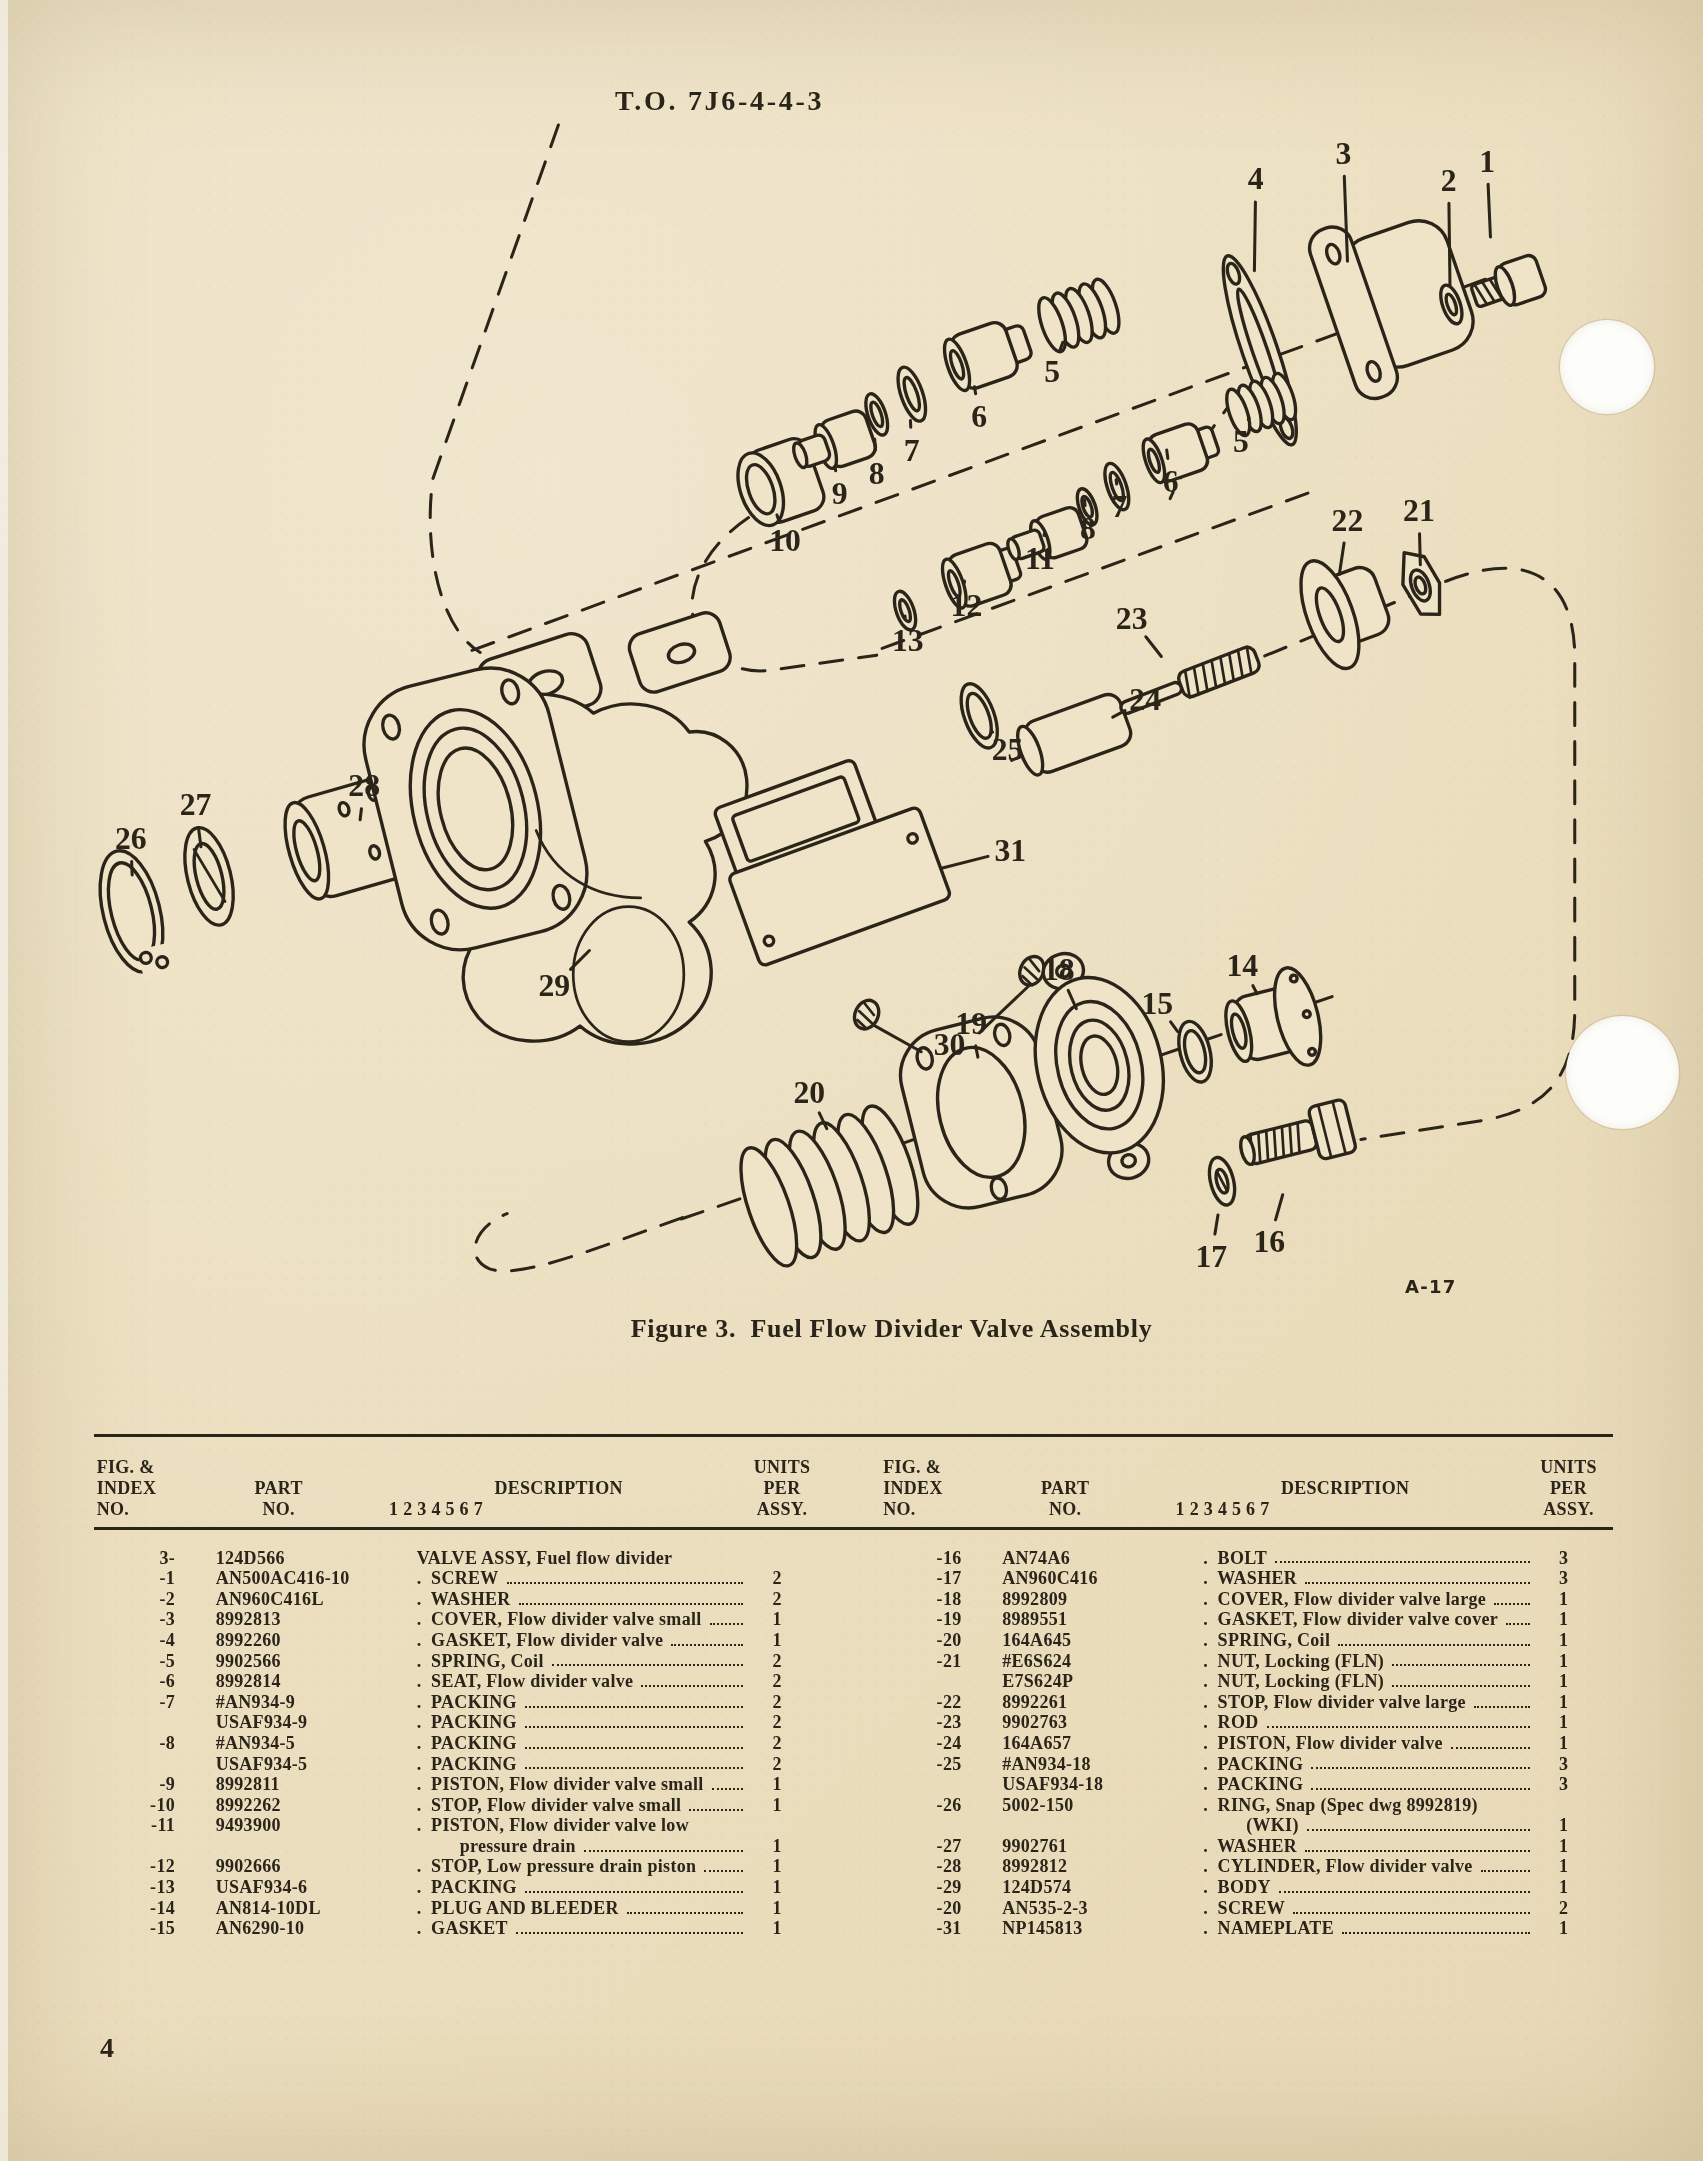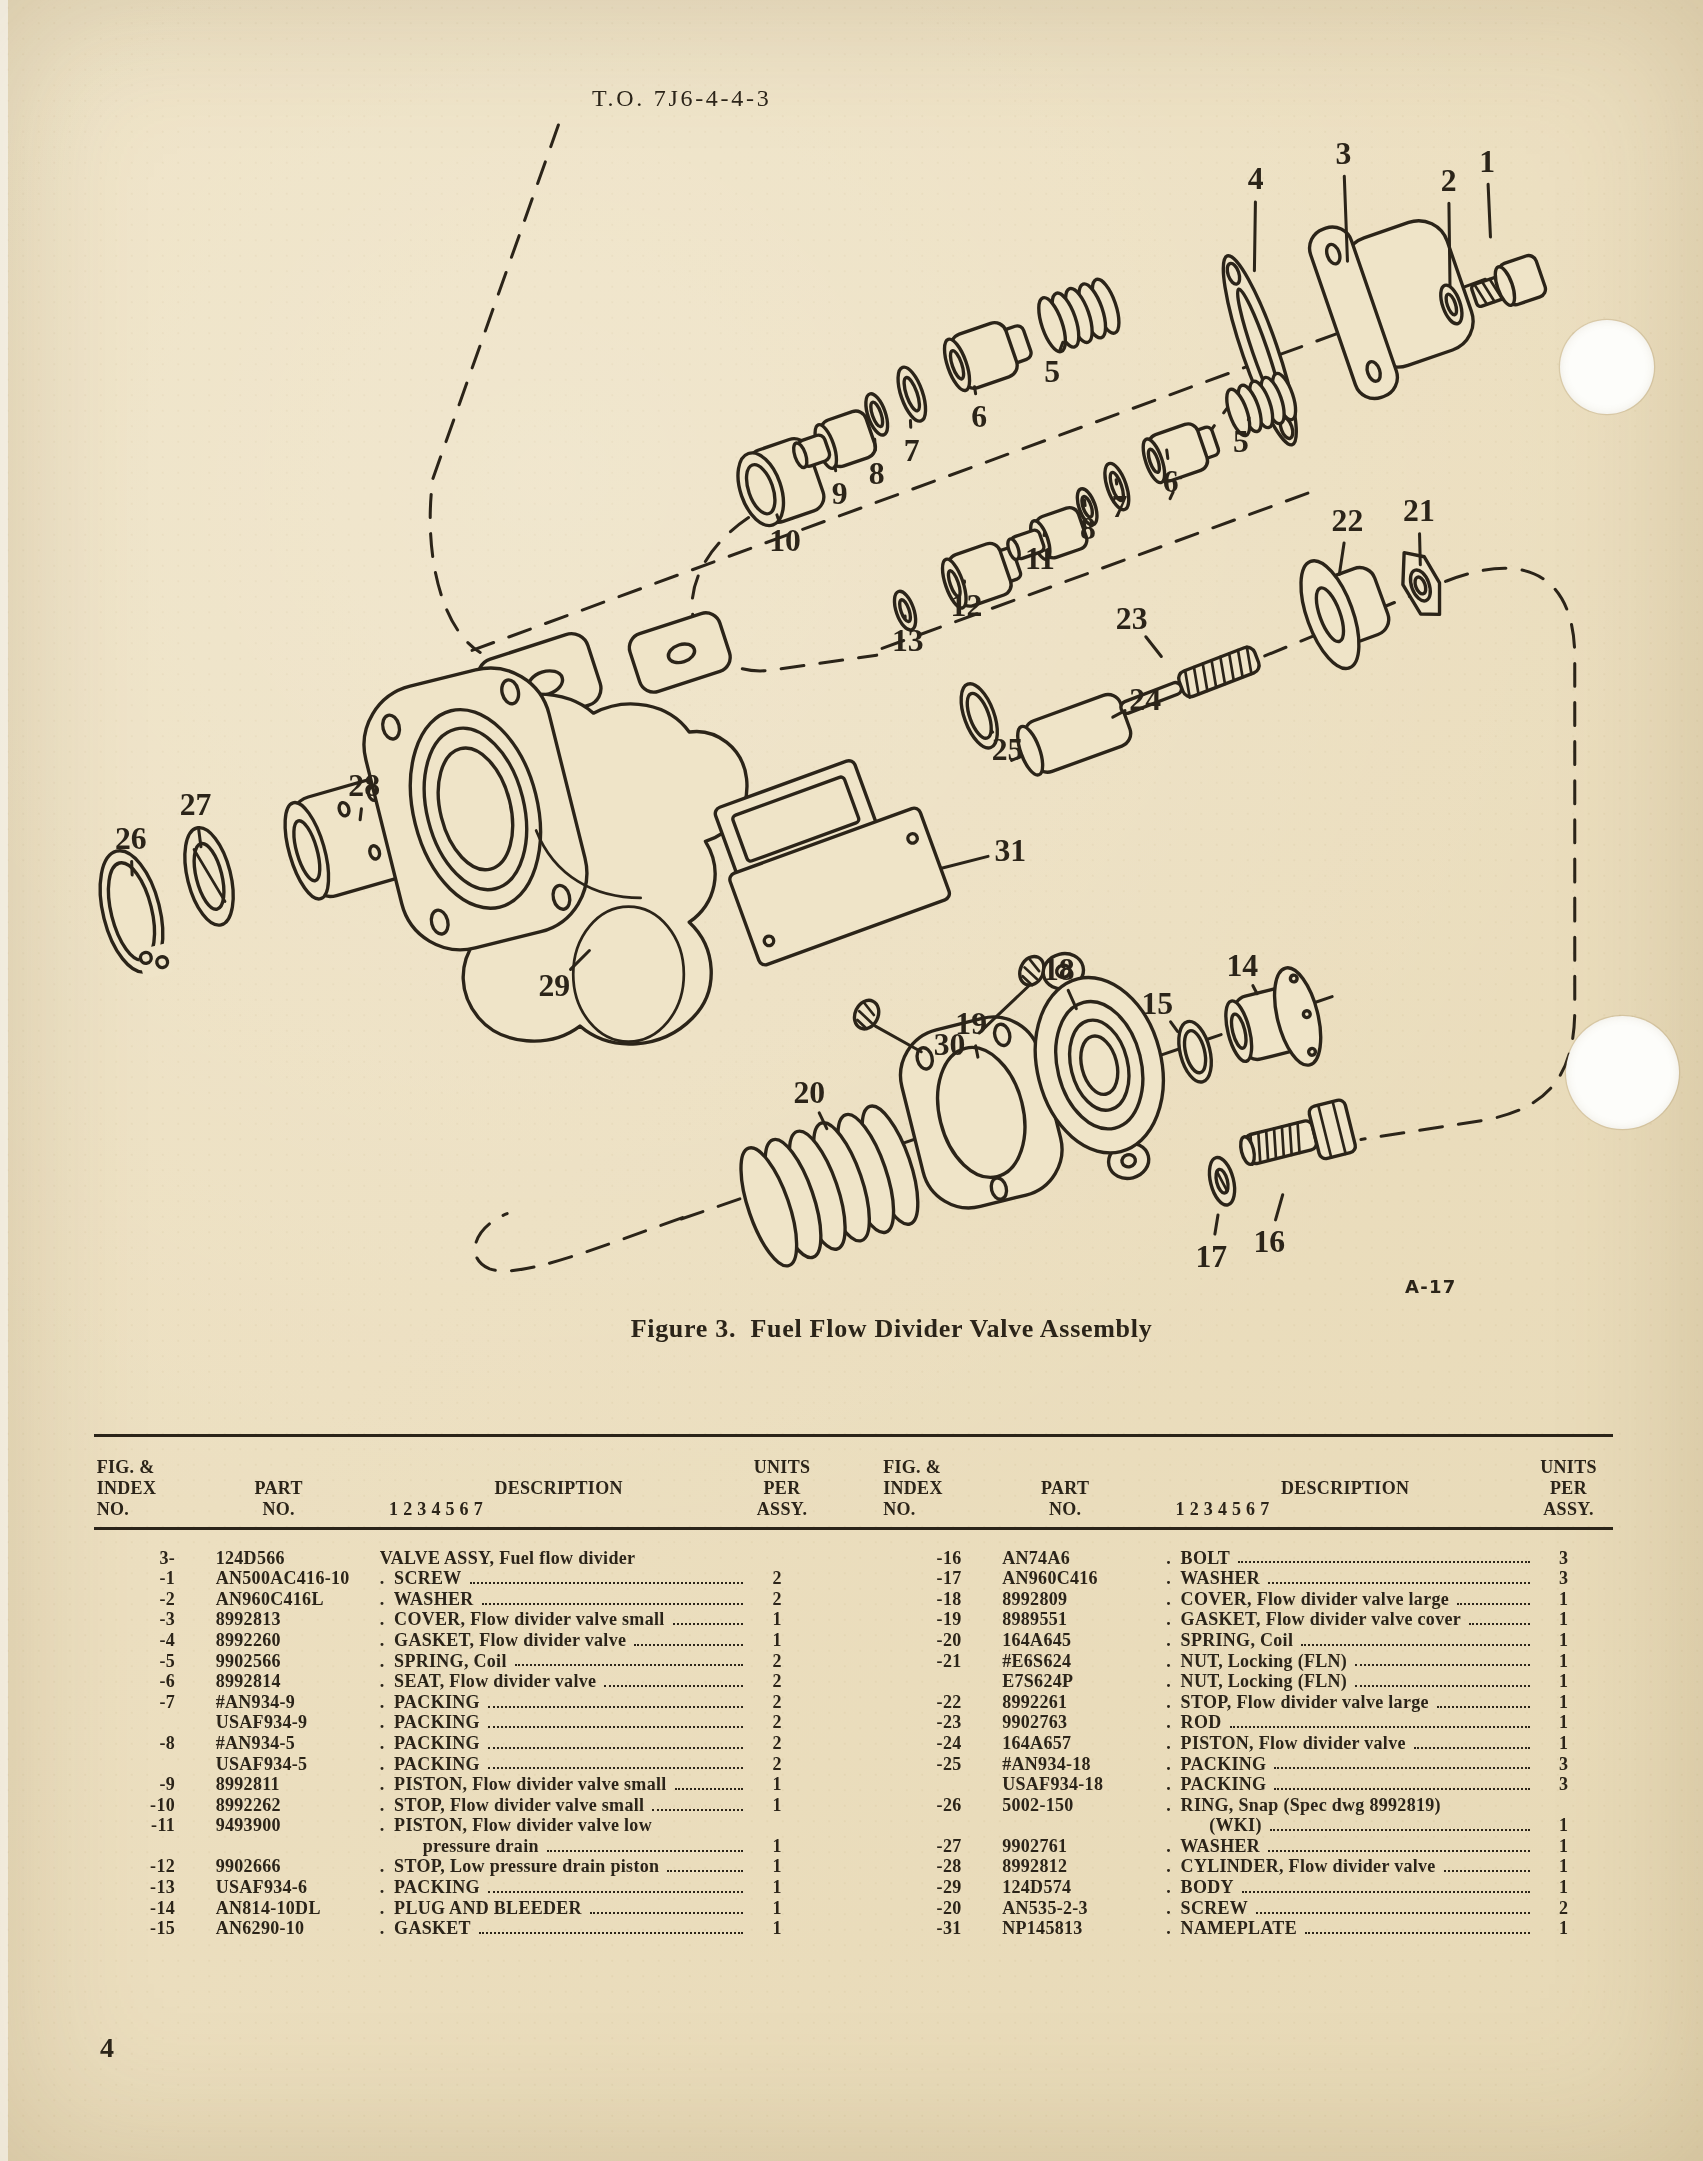--- a/index.html
+++ b/index.html
@@ -21,22 +21,22 @@
     overflow:hidden;
     font-family:"Liberation Serif","DejaVu Serif",serif;
     color:var(--ink);
   }
   .scan-edge{position:absolute;left:0;top:0;bottom:0;width:8px;background:rgba(255,255,255,.55);}
   .hole{position:absolute;border-radius:50%;background:#fdfdfa;box-shadow:0 0 0 1.3px rgba(140,110,60,.18), inset 0 0 9.4px rgba(120,100,60,.12);}
   .hole.h1{left:1560px;top:320px;width:94px;height:94px;}
   .hole.h2{left:1566px;top:1016px;width:113px;height:113px;}
 
   .to-header{
-    position:absolute;left:592px;top:85px;
-    font-size:24px;font-weight:400;letter-spacing:2.7px;
+    position:absolute;left:615px;top:85px;
+    font-size:28px;font-weight:700;letter-spacing:2.7px;
     white-space:pre;
   }
   .fig-caption{
     position:absolute;left:0;top:1314px;width:1687px;
     text-align:center;font-size:26px;font-weight:700;letter-spacing:0.7px;
     white-space:pre;
     margin-left:48px;
   }
   .plate-code{
     position:absolute;left:1405px;top:1276px;
@@ -73,21 +73,21 @@
   .hcell{display:flex;flex-direction:column;line-height:21px;white-space:pre;}
   .hc-idx{width:81px;align-items:flex-start;padding-left:2.7px;}
   .hc-part{width:202px;align-items:center;}
   .hc-desc{flex:1;align-items:center;margin-top:32px;}
   .hc-desc .numline{align-self:flex-start;padding-left:9.4px;}
   .hc-units{width:89px;align-items:center;}
   .rowband{display:flex;gap:54px;padding-top:17.5px;}
   .prow{display:flex;line-height:20.6px;height:20.6px;}
   .c-idx{width:81px;text-align:right;padding-right:2.7px;flex:none;}
   .c-part{width:202px;padding-left:38px;flex:none;white-space:pre;box-sizing:border-box;}
-  .c-desc{flex:1;display:flex;min-width:0;}
+  .c-desc{flex:1;display:flex;min-width:0;margin-left:37px;}
   .c-desc.ind .desc-text{padding-left:43px;}
   .desc-text{white-space:pre;}
   .leader{flex:1;border-bottom:2.7px dotted var(--ink);height:0;align-self:flex-end;margin:0 9.4px 4.7px 8px;}
   .c-units{width:74px;padding-left:20px;flex:none;box-sizing:border-box;}
 </style>
 </head>
 <body>
 
 <div class="page">
   <div class="scan-edge"></div>

